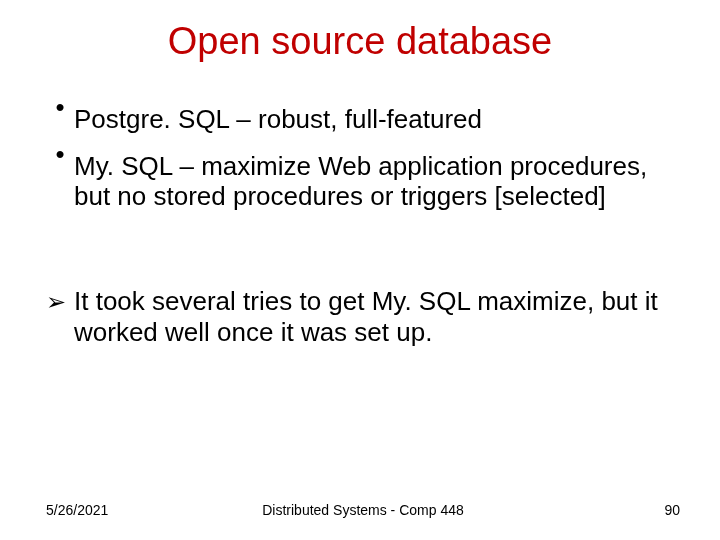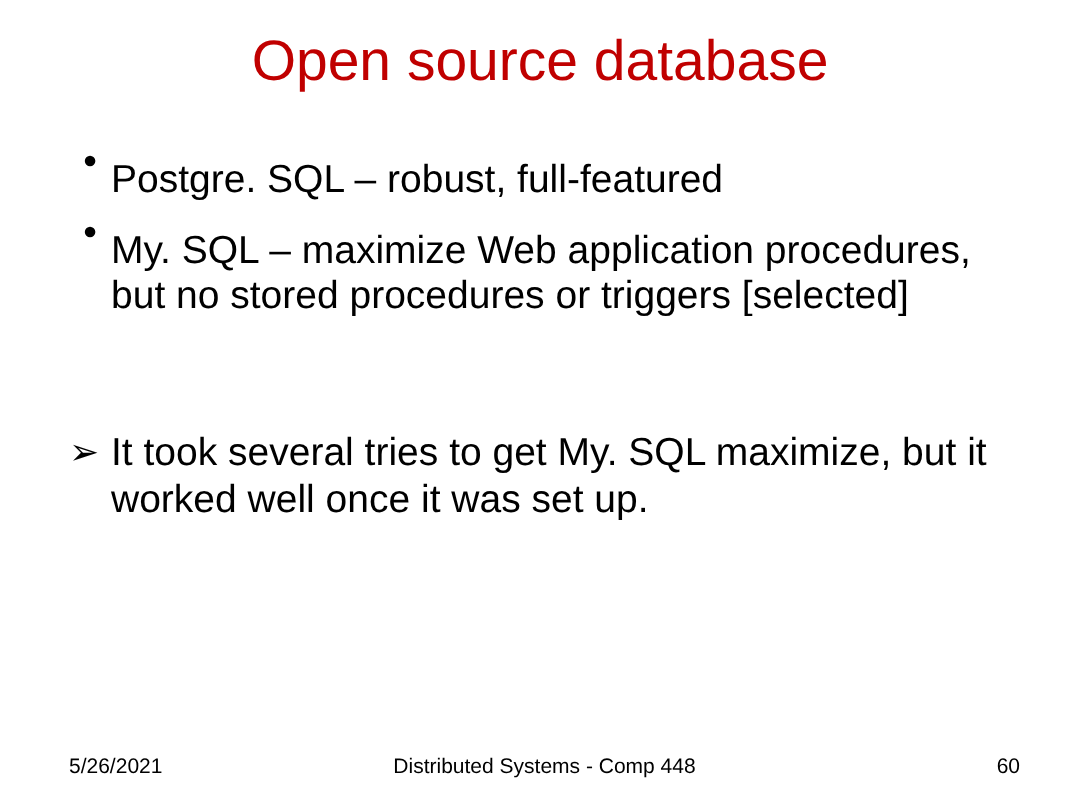--- a/index.html
+++ b/index.html
@@ -105,16 +105,16 @@
     <div class="arrow-bullet">
       <div class="marker">➢</div>
       <div class="text">It took several tries to get My. SQL maximize, but it worked well once it was set up.</div>
     </div>
 
   </div>
 
   <div class="footer">
     <div class="left">5/26/2021</div>
     <div class="center">Distributed Systems - Comp 448</div>
-    <div class="right">60</div>
+    <div class="right">90</div>
   </div>
 
 </div>
 
 </body></html>

